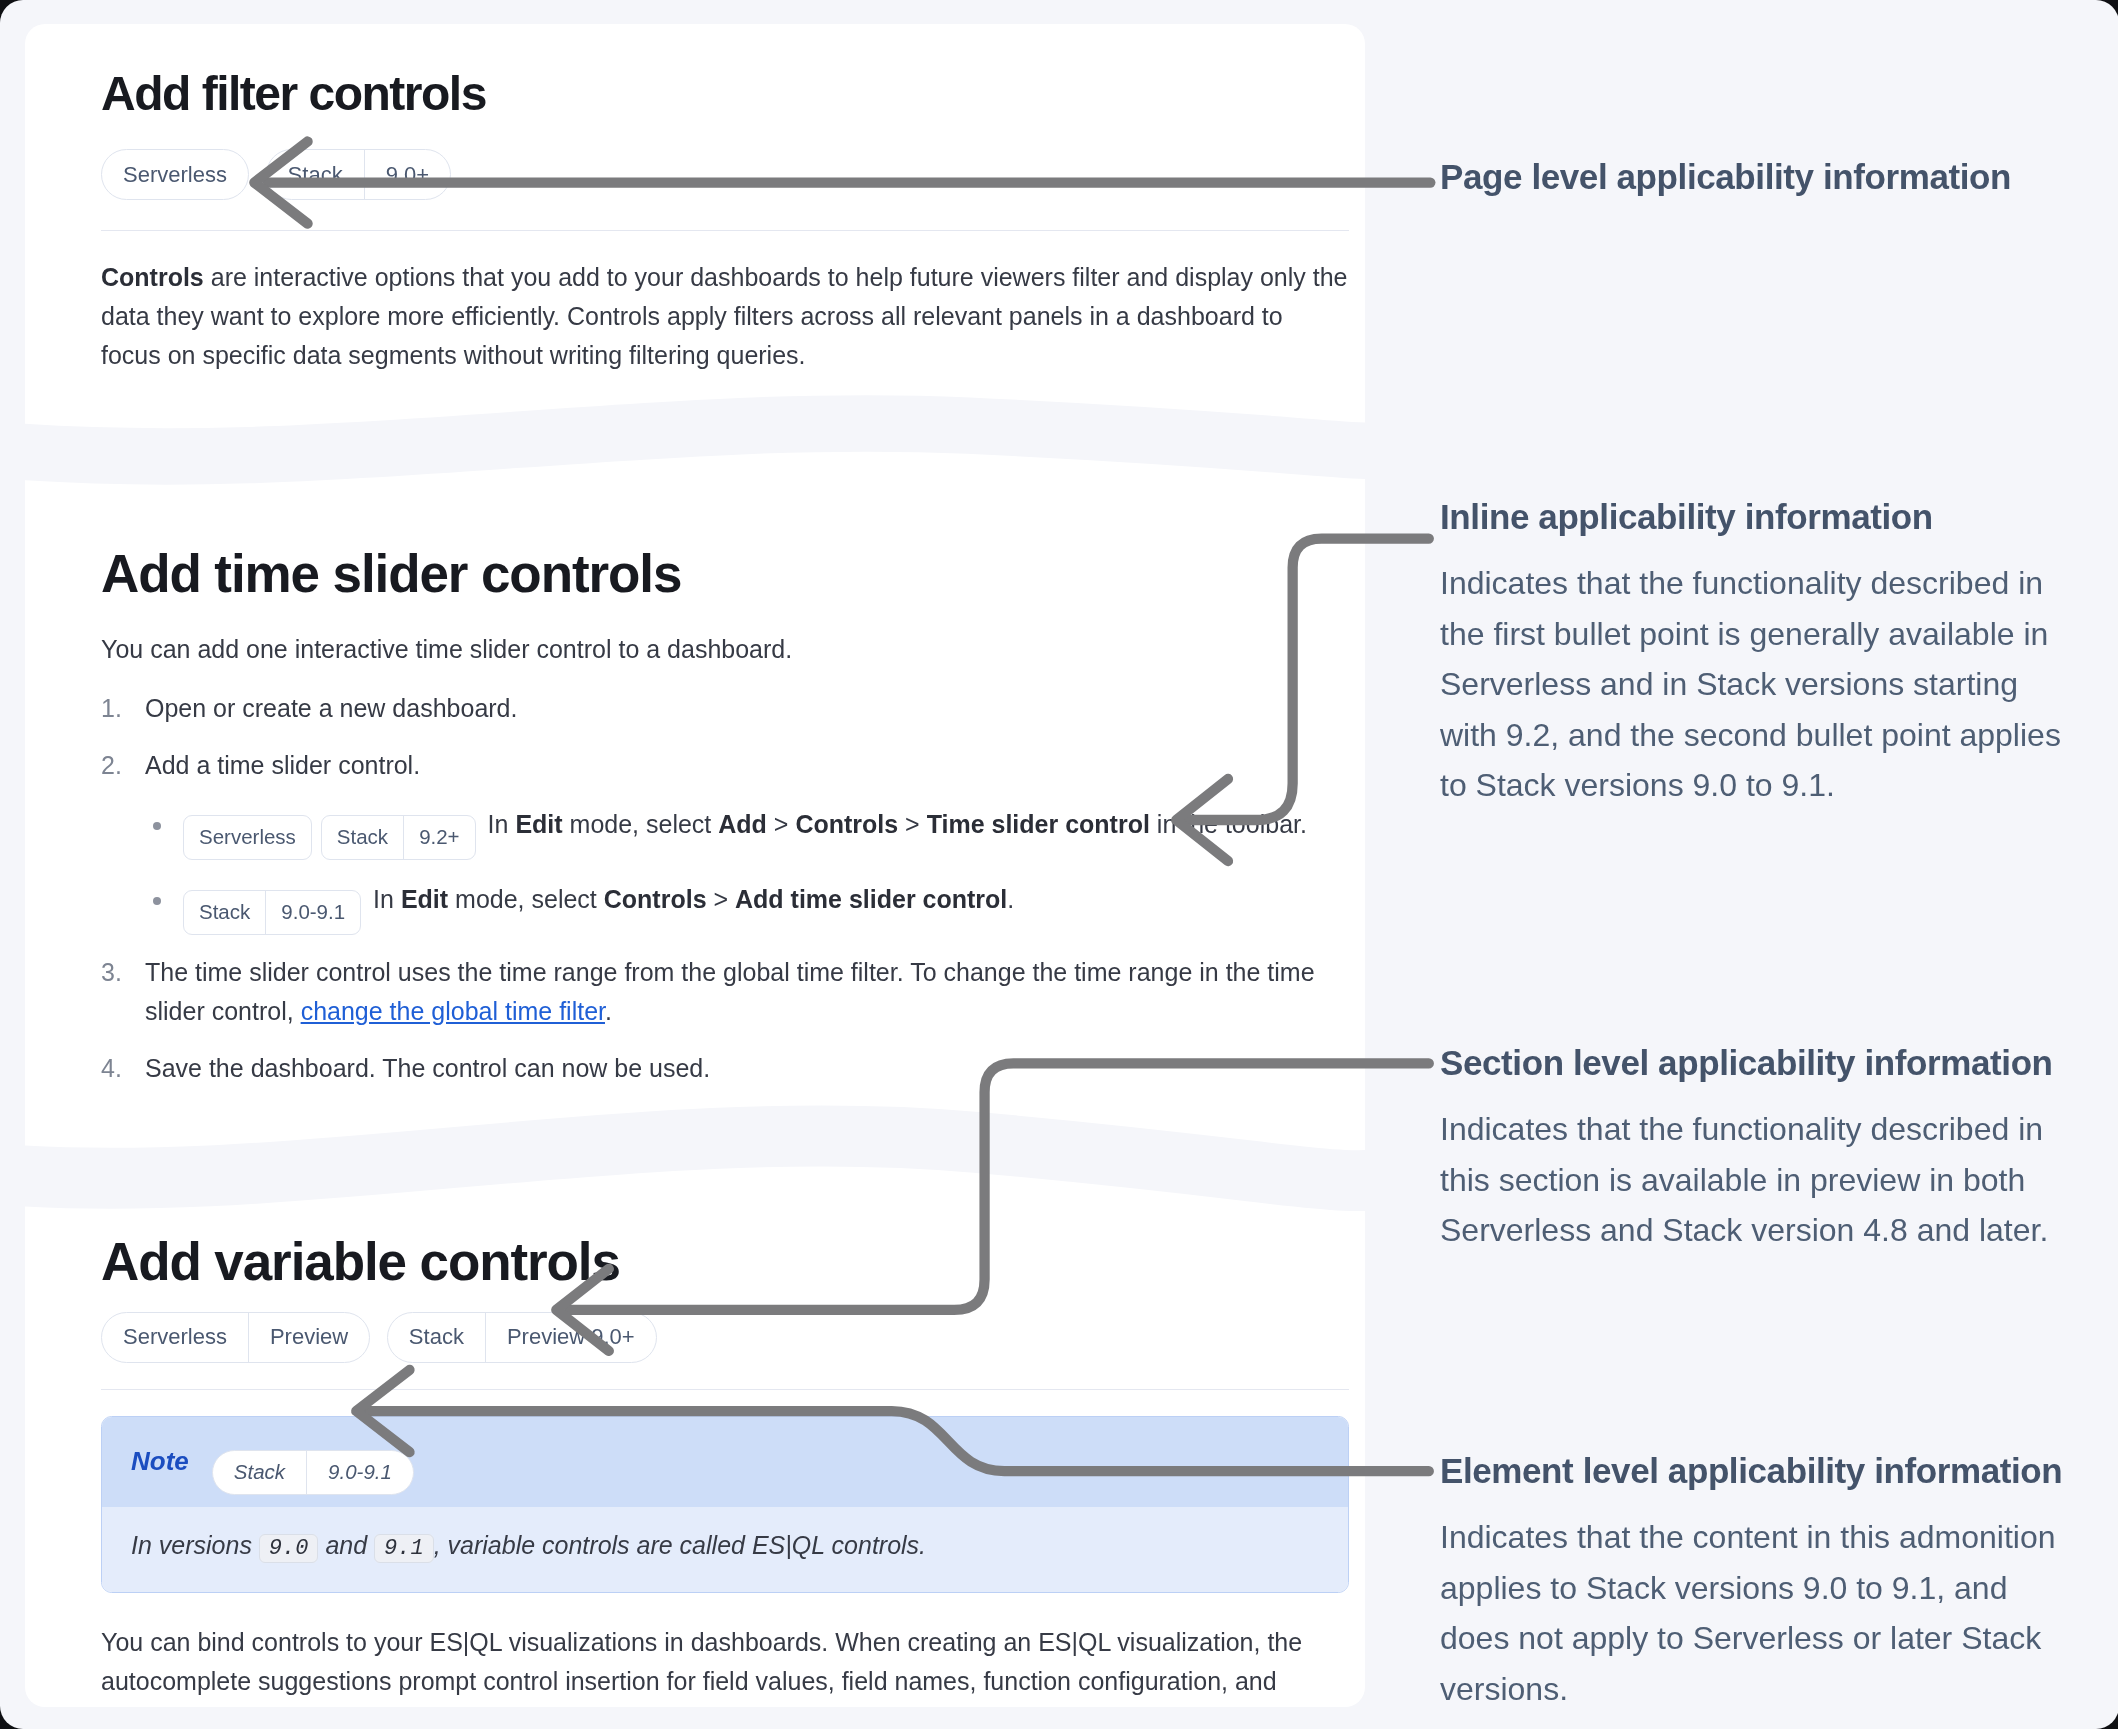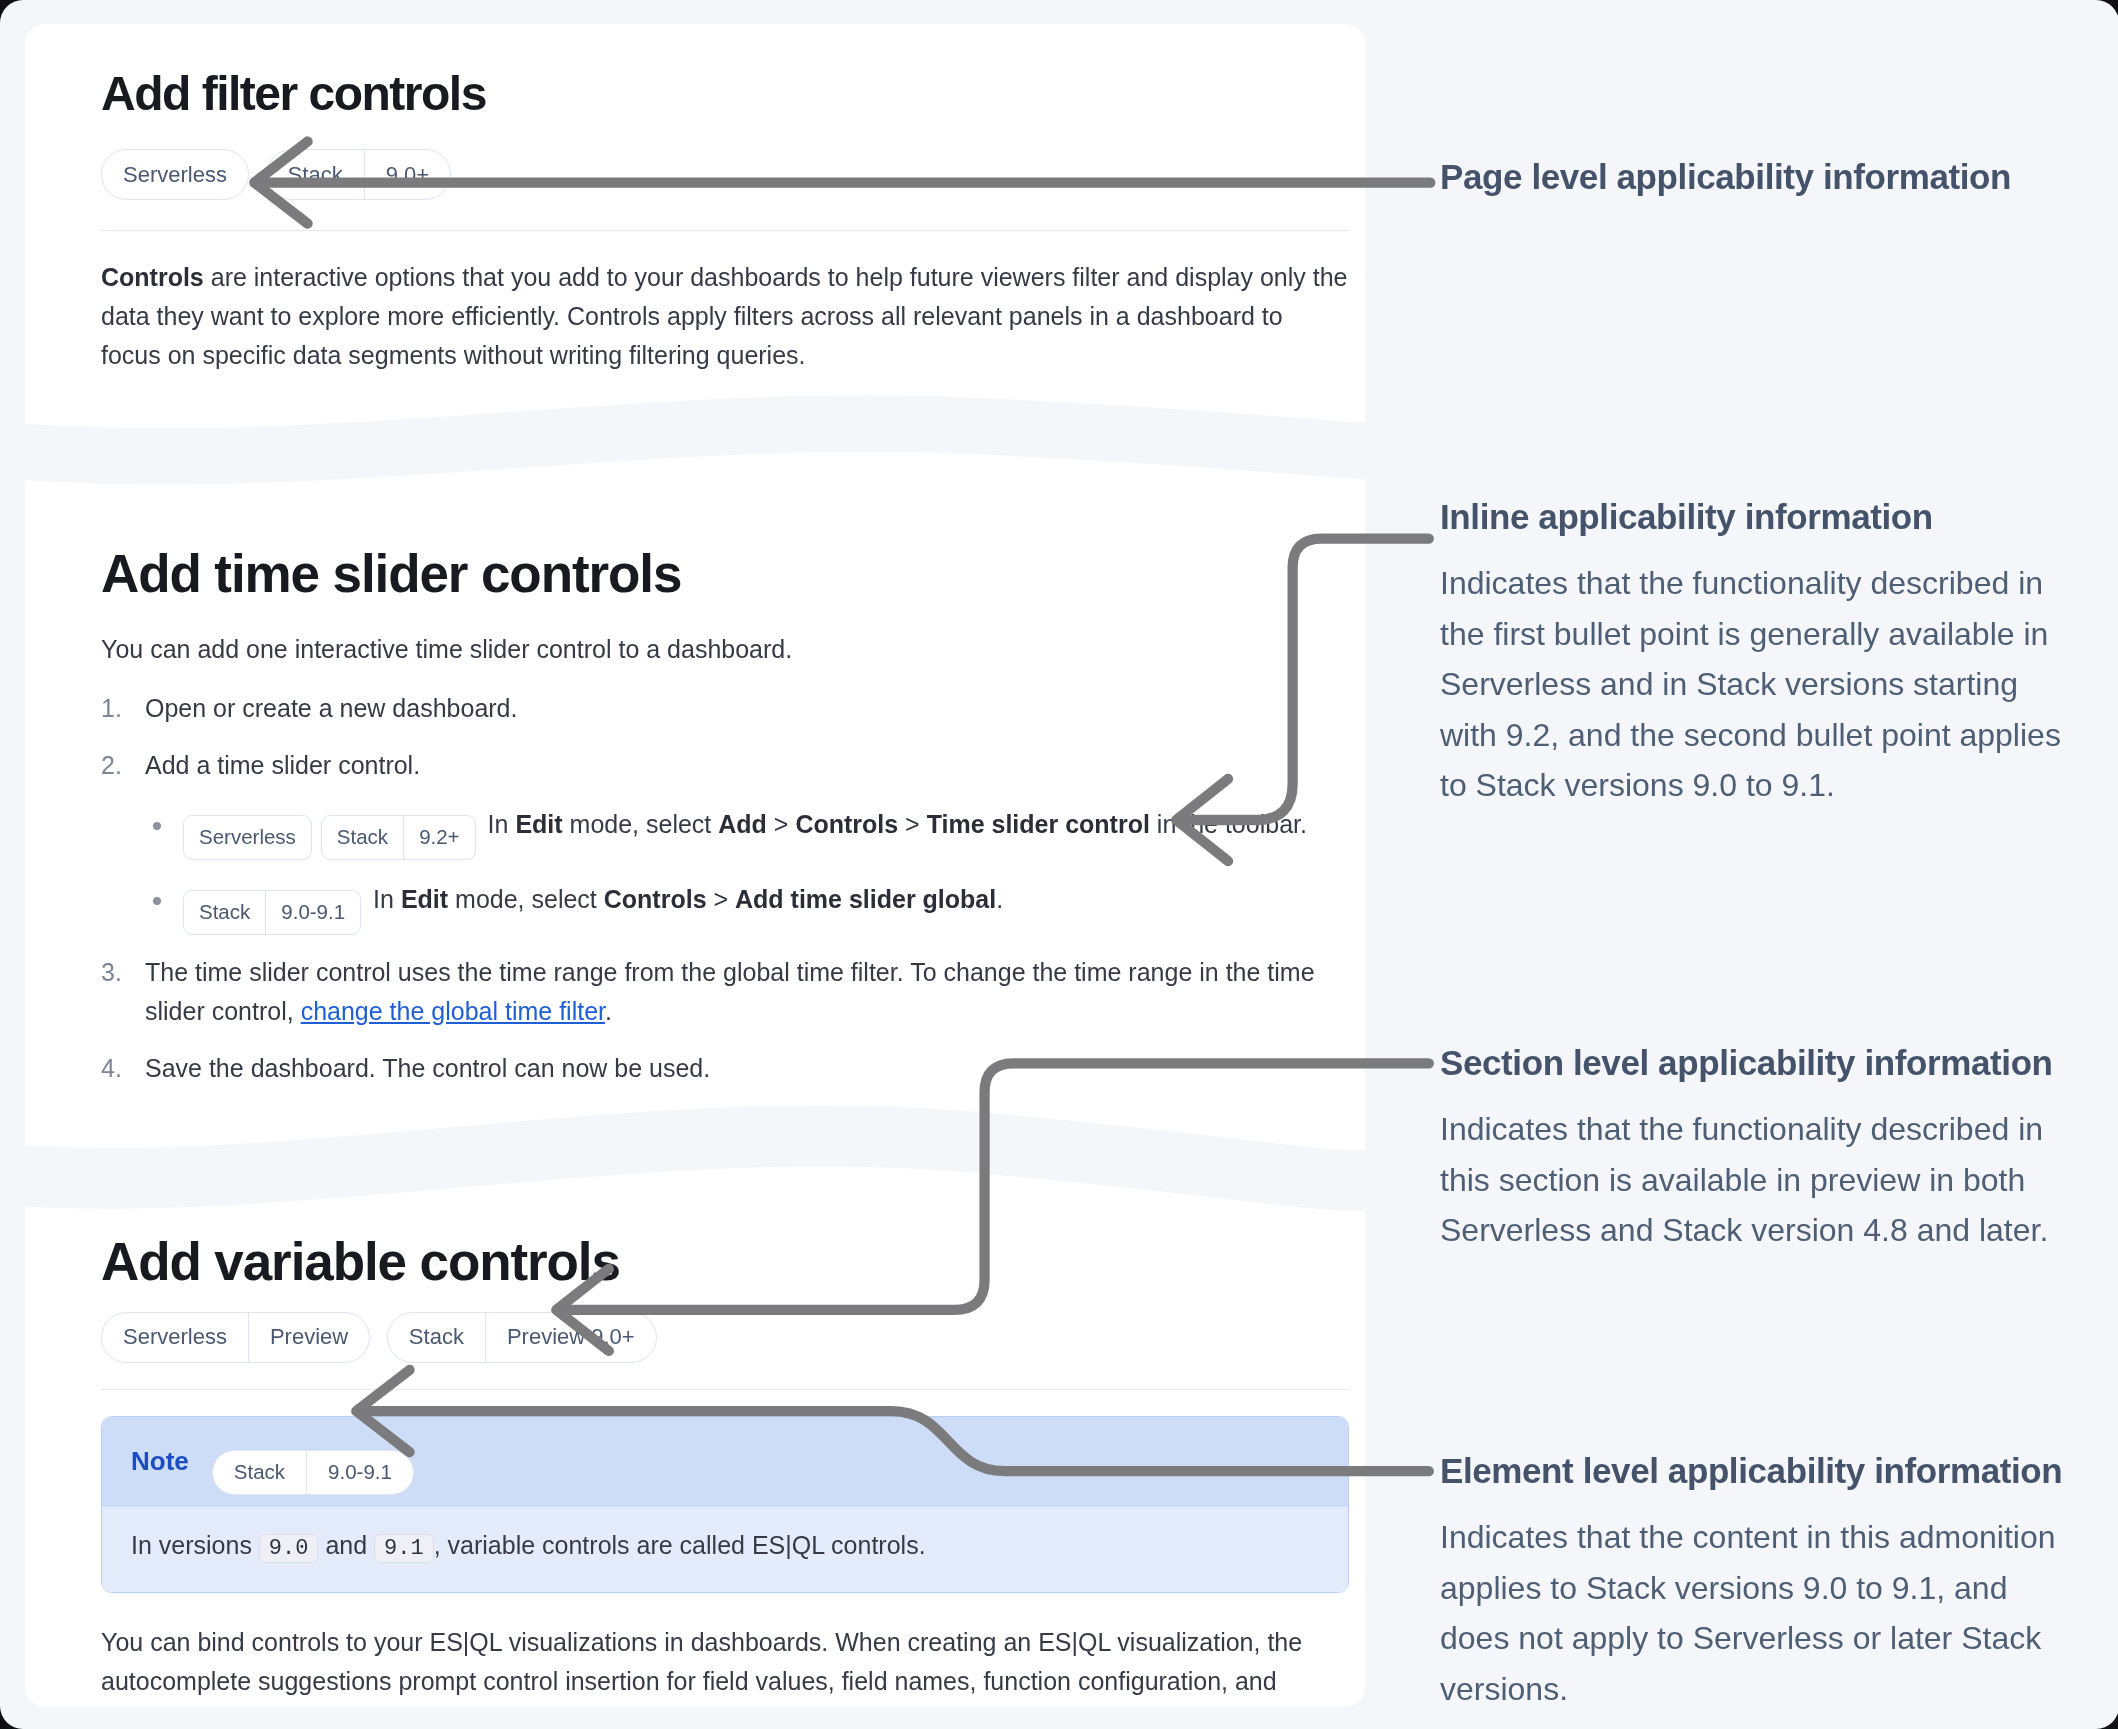--- a/index.html
+++ b/index.html
@@ -46,21 +46,21 @@
   .steps > li .marker{position:absolute;left:0;top:0;color:#7d8492;font-size:25px;line-height:1.56;}
   .sub-bullets{list-style:none;margin:12px 0 1.5px 0;padding:0;}
   .sub-bullets > li{position:relative;padding-left:38px;margin-top:20px;}
   .sub-bullets > li::before{content:"";position:absolute;left:7.6px;top:16.7px;width:8.4px;height:8.4px;
     border-radius:50%;background:#8d929e;}
   .card3{position:absolute;left:76px;top:1208px;width:1248px;}
   .card3 .badge-row{margin-top:21px;}
   .card3 .hr{margin-top:26px;}
   .card3 .outro{margin-top:30px;}
   
-  .note{margin-top:26px;border:1.5px solid #bcd0f5;border-radius:10.6px;overflow:hidden;}
+  .note{margin-top:26px;border:1.5px solid #bcd0f5;border-radius:10.6px;overflow:hidden;font-style:italic;}
   .note-head{background:#cdddf8;padding:12px 29px;display:flex;align-items:center;gap:23px;}
   .note-label{font-size:26px;font-weight:bold;color:#1b4dc0;}
   .note .badge.round{height:43px;font-size:20.5px;}
   .note-body{background:#e4ecfb;padding:20px 29px 27px 29px;font-size:25px;color:#363a45;line-height:1.5;}
   
   .ann{position:absolute;left:1440px;width:633px;}
   .ann h3{font-size:35px;font-weight:bold;color:#44536a;letter-spacing:-0.4px;line-height:1.2;}
   .ann p{margin-top:20px;font-size:32px;line-height:1.58;color:#4e5e74;}
   .ann1{top:156px;}
   .ann2{top:496px;}
@@ -119,21 +119,21 @@
                     <span class="seg">9.2+</span>
                   </span>
                 </span><span class="body-text">In <b>Edit</b> mode, select <b>Add</b> &gt; <b>Controls</b> &gt; <b>Time slider control</b> in the toolbar.</span>
             </li>
             <li>
               <span class="inline-badges">
                   <span class="badge rect">
                     <span class="seg">Stack</span>
                     <span class="seg">9.0-9.1</span>
                   </span>
-                </span><span class="body-text">In <b>Edit</b> mode, select <b>Controls</b> &gt; <b>Add time slider global</b>.</span>
+                </span><span class="body-text">In <b>Edit</b> mode, select <b>Controls</b> &gt; <b>Add time slider control</b>.</span>
             </li>
           </ul>
         </li>
         <li>
           <span class="marker">3.</span>
           <div class="body-text">The time slider control uses the time range from the global time filter. To change the time range in the time slider control, <a class="link">change the global time filter</a>.</div>
         </li>
         <li>
           <span class="marker">4.</span>
           <div class="body-text">Save the dashboard. The control can now be used.</div>

